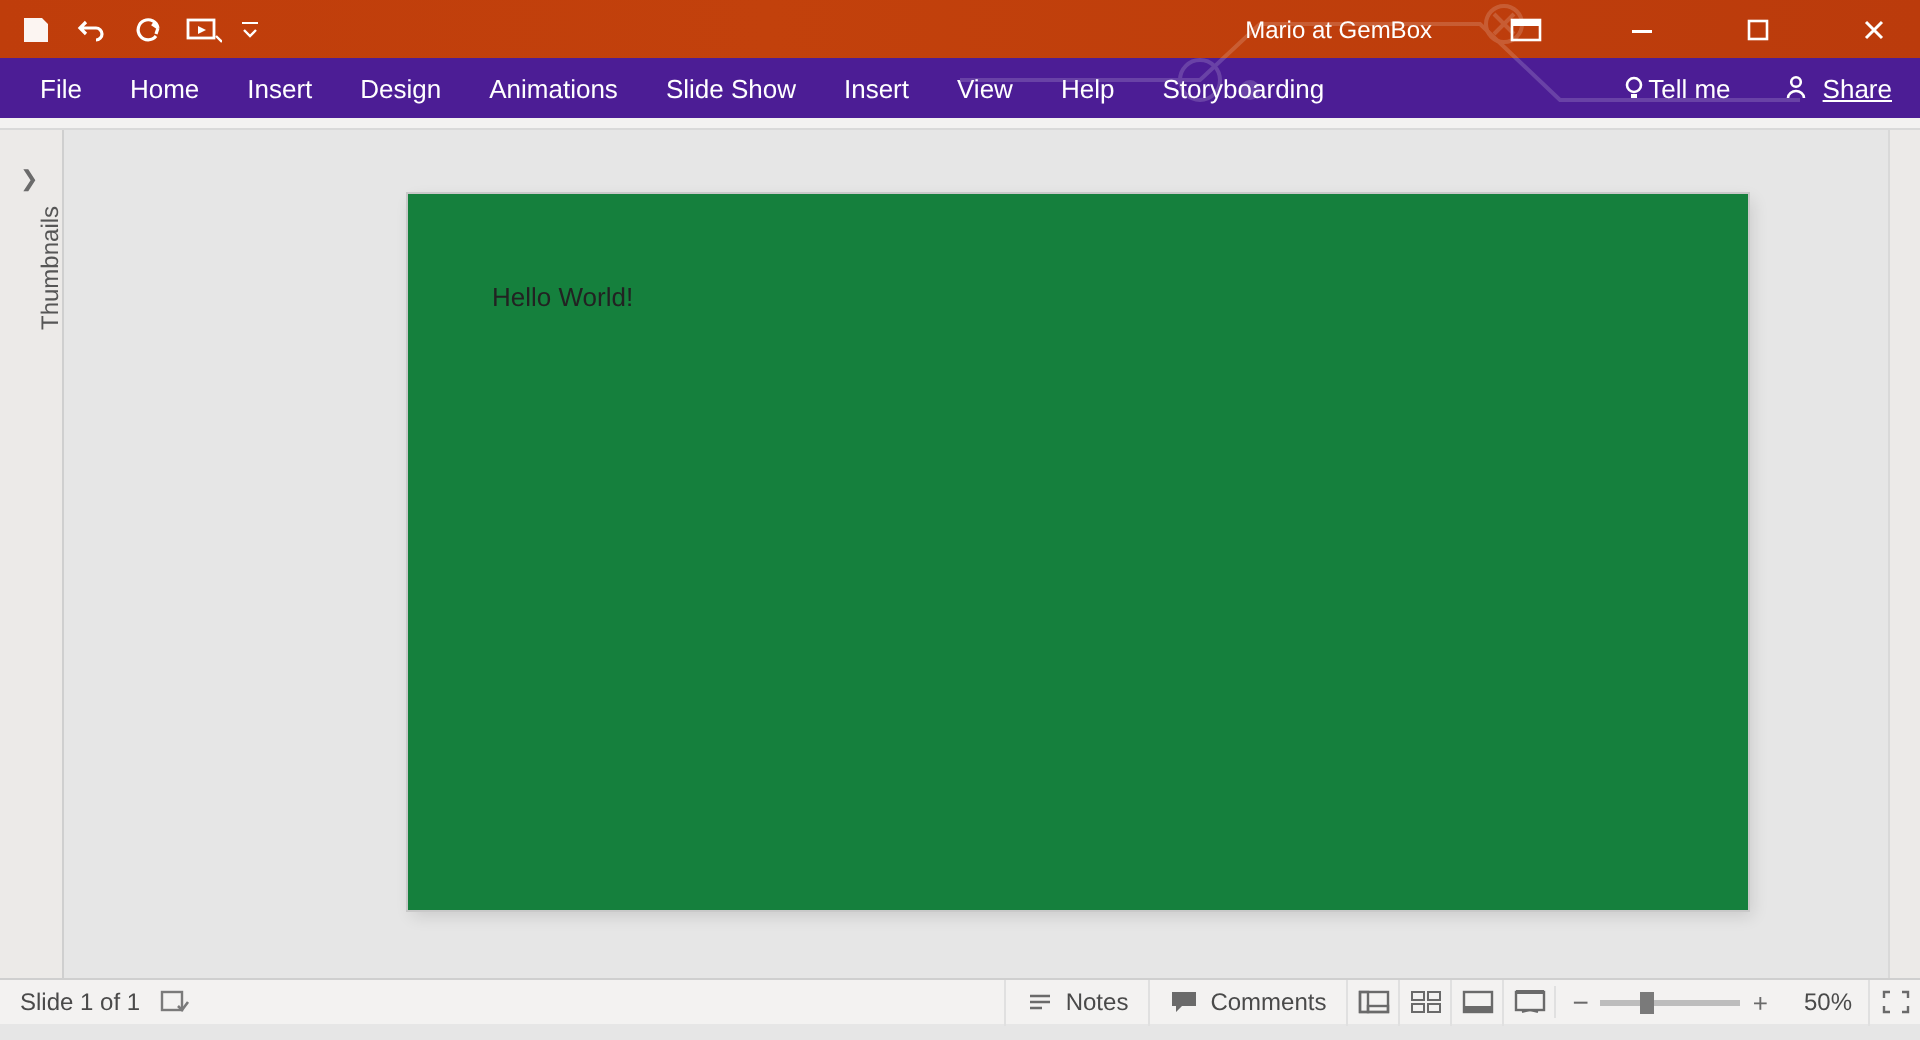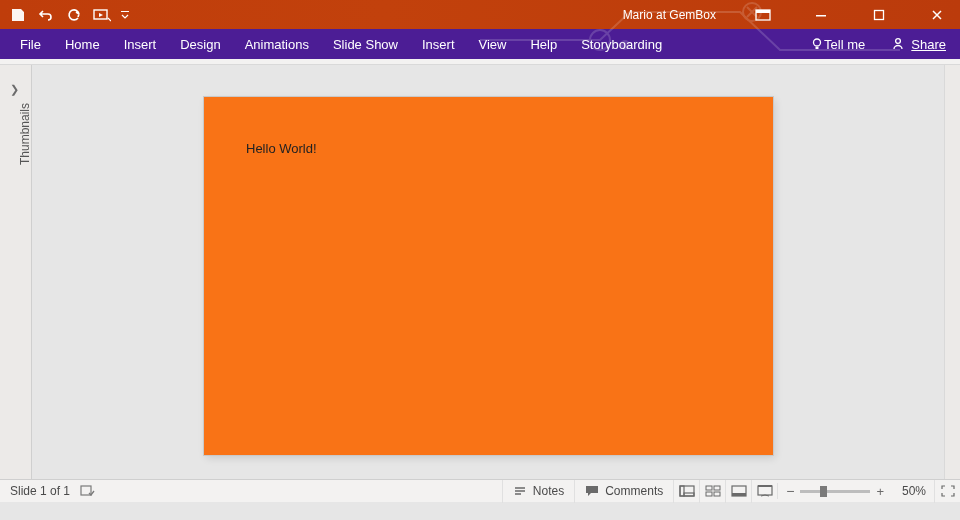--- a/index.html
+++ b/index.html
@@ -29,27 +29,27 @@
   .workarea {
     position:absolute; top:65px; bottom:23px; left:0; right:0; background:#e6e6e6; display:flex;
   }
   .thumbpane {
     width:32px; background:#eceae8; border-right:1px solid #cfcfcf; position:relative;
   }
   .thumbpane .chev { position:absolute; top:18px; left:10px; font-size:11px; color:#6b6b6b;}
   .thumbpane .rot { position:absolute; top:100px; left:18px; transform:rotate(-90deg); transform-origin:left top; font-size:12px; color:#565656; white-space:nowrap;}
   .canvas-wrap { flex:1; position:relative; overflow:hidden;}
   .slide {
-    position:absolute; left:172px; top:32px; width:569px; height:358px; background:#f97316;
+    position:absolute; left:172px; top:32px; width:670px; height:358px; background:#15803d;
     box-shadow: 0 0 0 1px #c9c9c9, 2px 3px 8px rgba(0,0,0,0.12);
   }
   .slide .content-text { position:absolute; left:42px; top:44px; font-size:13px; color:#222;}
   .vscroll { position:absolute; right:0; top:0; bottom:0; width:16px; background:#eceae8; border-left:1px solid #d9d9d9;}
   .statusbar {
-    position:absolute; left:0; right:0; bottom:18px; height:23px; background:#f3f2f1; border-top:1px solid #cfcfcf;
+    position:absolute; left:0; right:0; bottom:8px; height:23px; background:#f3f2f1; border-top:1px solid #cfcfcf;
     display:flex; align-items:center; font-size:12px; color:#4a4a4a;
   }
   .statusbar .seg { padding:0 10px; display:flex; align-items:center; gap:6px; height:23px;}
   .statusbar .spacer{flex:1;}
   .statusbar .viewbtn { width:26px; height:23px; display:flex; align-items:center; justify-content:center; border-left:1px solid #e0e0e0;}
   .statusbar .zoom { display:flex; align-items:center; gap:6px; padding:0 8px; border-left:1px solid #e0e0e0;}
   .zoom .track { width:70px; height:3px; background:#bdbdbd; position:relative;}
   .zoom .thumb { position:absolute; top:-4px; left:20px; width:7px; height:11px; background:#7a7a7a;}
   svg { display:block; }
 </style>

